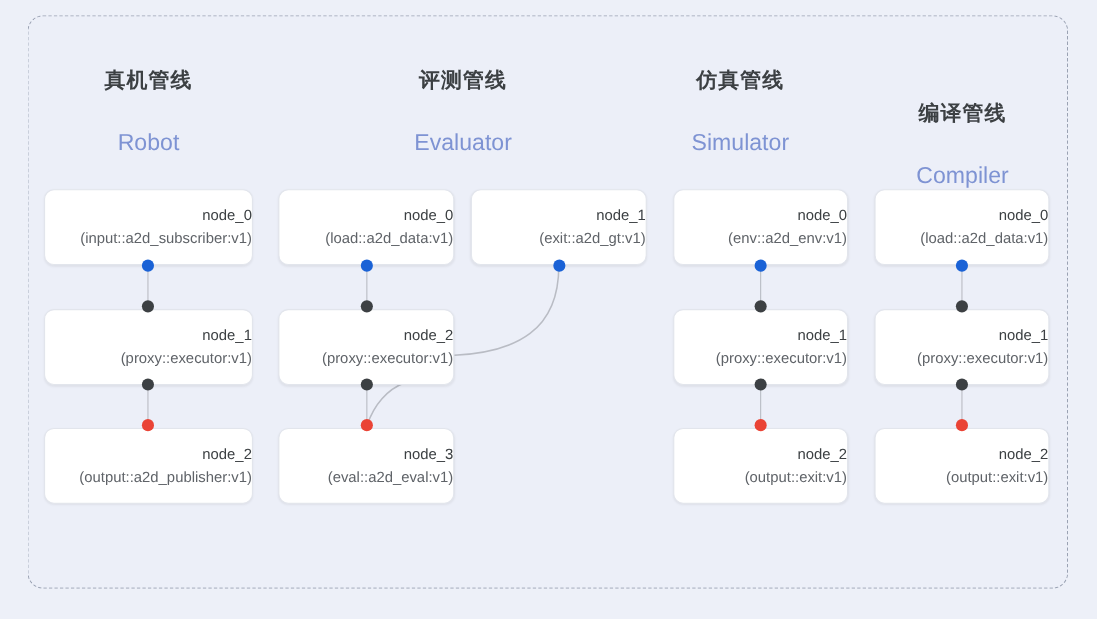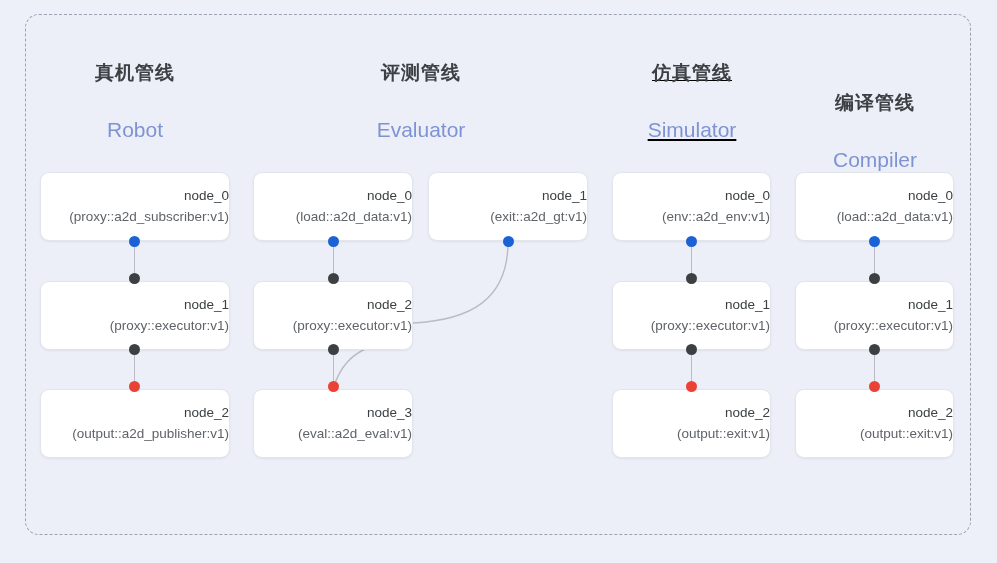--- a/index.html
+++ b/index.html
@@ -125,21 +125,21 @@
   <div class="col-head" style="left:40px; top:60px; width:190px;">
     <div class="col-title-cn">真机管线</div>
     <div class="col-title-en">Robot</div>
   </div>
 
   <div class="col-head" style="left:326px; top:60px; width:190px;">
     <div class="col-title-cn">评测管线</div>
     <div class="col-title-en">Evaluator</div>
   </div>
 
-  <div class="col-head" style="left:597px; top:60px; width:190px;text-decoration:underline;">
+  <div class="col-head" style="left:578px; top:60px; width:190px;">
     <div class="col-title-cn">仿真管线</div>
     <div class="col-title-en">Simulator</div>
   </div>
 
   <div class="col-head" style="left:780px; top:60px; width:190px;margin-top:30px;">
     <div class="col-title-cn">编译管线</div>
     <div class="col-title-en">Compiler</div>
   </div>
 
   <svg class="curves" viewBox="0 0 997 563">
@@ -147,21 +147,21 @@
     <path d="M 508,242 C 508,300 470,320 413,323" fill="none" stroke="#b9bcc4" stroke-width="1.4"></path>
 
     <path d="M 368,348 C 352,354 340,368 334,386" fill="none" stroke="#b9bcc4" stroke-width="1.4"></path>
   </svg>
 
   <div class="edge-v" style="left:134px; top:239px; height:42px;"></div>
   <div class="edge-v" style="left:134px; top:347px; height:42px;"></div>
 
   <div class="node" style="left:40px; top:172px; width:190px; height:69px;">
     <span class="node-name">node_0</span>
-    <span class="node-type">(proxy::a2d_subscriber:v1)</span>
+    <span class="node-type">(input::a2d_subscriber:v1)</span>
   </div>
   <div class="dot dot-blue" style="left:129px; top:236px;"></div>
 
   <div class="node" style="left:40px; top:281px; width:190px; height:69px;">
     <span class="node-name">node_1</span>
     <span class="node-type">(proxy::executor:v1)</span>
   </div>
   <div class="dot dot-black" style="left:129px; top:273px;"></div>
   <div class="dot dot-black" style="left:129px; top:344px;"></div>
 

